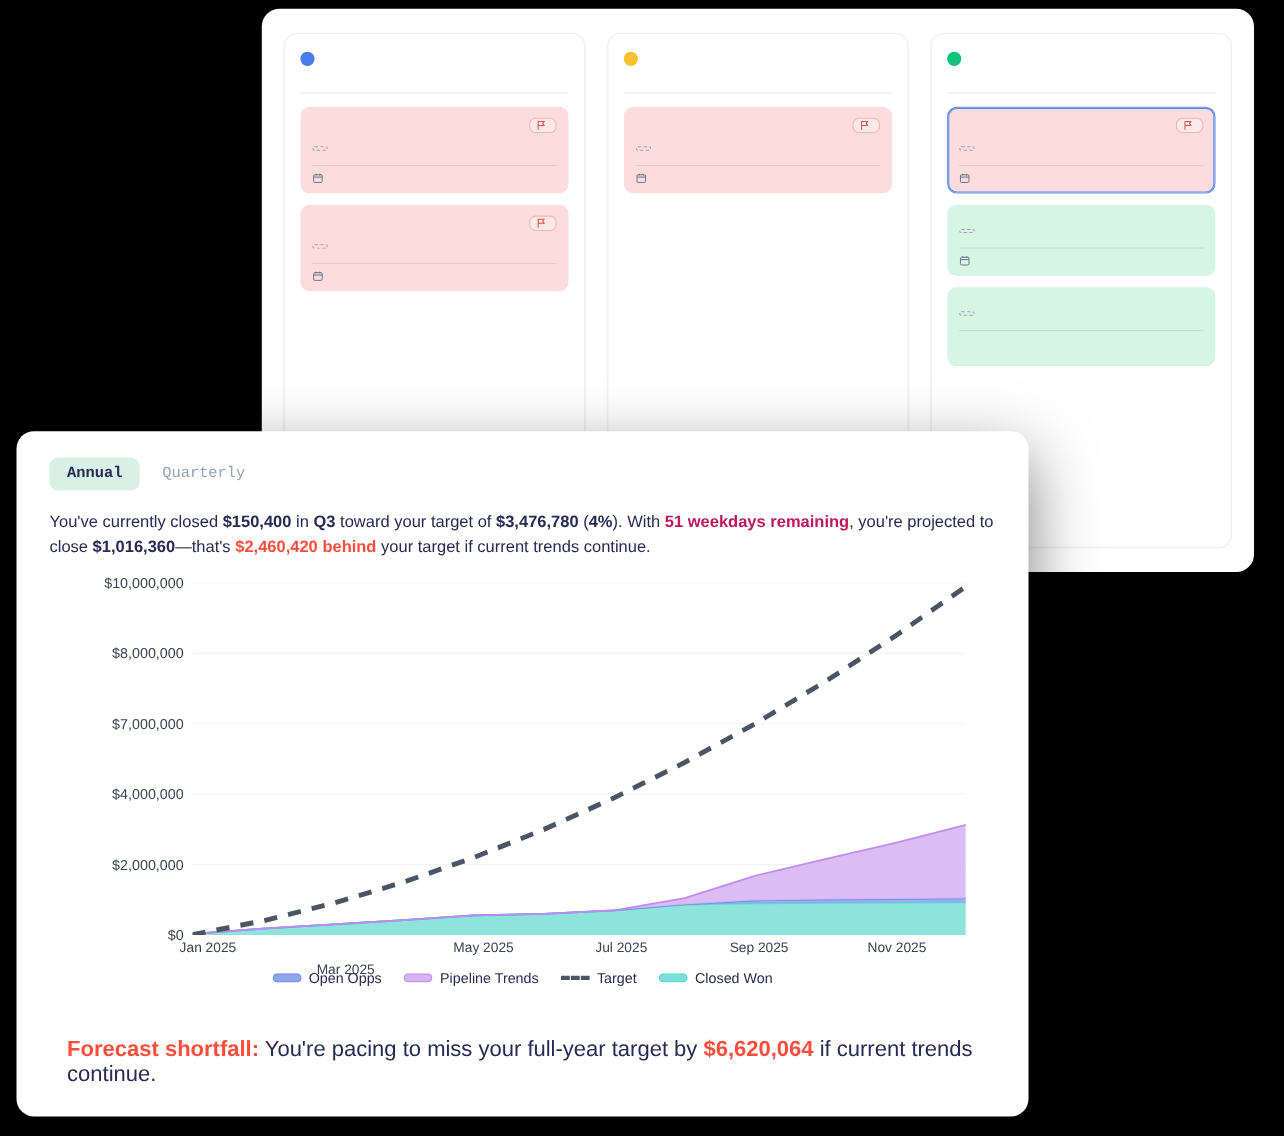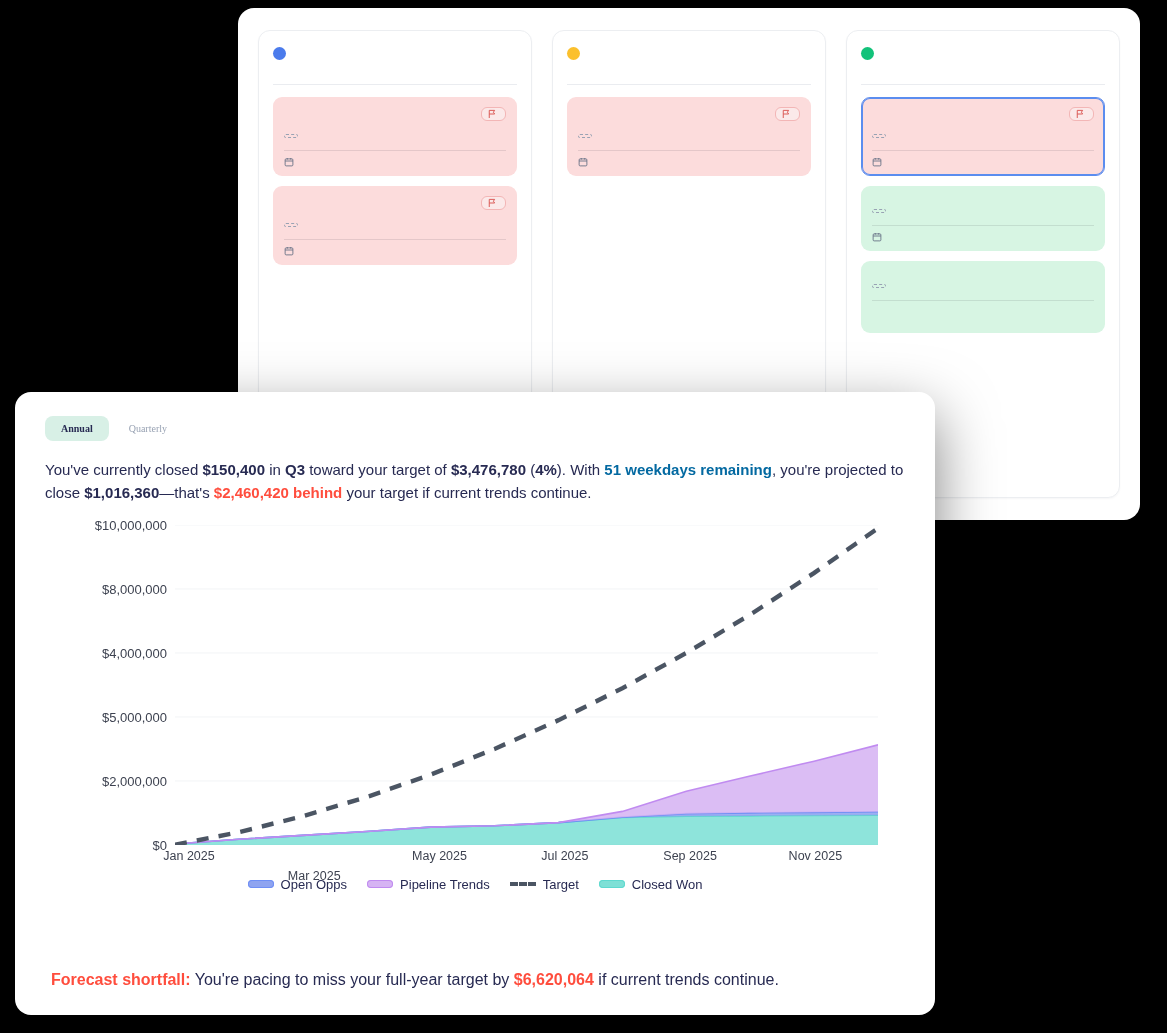--- a/index.html
+++ b/index.html
@@ -80,31 +80,31 @@
     background: #ffffff;
     border-radius: 16px;
     box-shadow: 0 22px 60px rgba(0,0,0,.5);
     padding: 24px 30px 18px 30px;
     overflow: hidden;
   }
   .fc-head { display: flex; align-items: center; justify-content: space-between; }
   .fc-title { font-size: 22px; font-weight: 700; color: #272a52; letter-spacing: -.3px; }
   .toggle { display: flex; align-items: center; gap: 4px; }
   .toggle-opt {
-    font-size: 10px; padding: 7px 16px; border-radius: 8px;
+    font-size: 14px; padding: 7px 16px; border-radius: 8px;
     color: #98a2b3; font-weight: 400; background: transparent; border: none;
-    font-family: Liberation Serif, serif; cursor: pointer; white-space: nowrap;
+    font-family: Liberation Mono, monospace; cursor: pointer; white-space: nowrap;
   }
   .toggle-opt.active { background: #d8f0e6; color: #272a52; font-weight: 700; }
 
   .fc-summary {
     margin-top: 18px; font-size: 15px; line-height: 1.52; color: #272a52; max-width: 870px;
   }
   .fc-summary b { font-weight: 700; }
-  .muted-blue { color: #0369a1; font-weight: 700; }
+  .muted-blue { color: #be185d; font-weight: 700; }
   .danger { color: #ff4d3d; font-weight: 700; }
 
   
   #chart-area { position: relative; margin-top: 20px; height: 345px; }
   .ylabel {
     position: absolute; right: 0; transform: translateY(-50%);
     font-size: 13px; color: #3d4250; white-space: nowrap;
   }
   #y-axis { position: absolute; left: 0; top: 0; width: 122px; height: 320px; }
   #plot { position: absolute; left: 130px; top: 0; right: 27px; height: 320px; }
@@ -112,21 +112,21 @@
   #x-axis { position: absolute; left: 144px; right: 27px; top: 324px; height: 24px; }
   .xlabel { position: absolute; transform: translateX(-50%); font-size: 12.5px; color: #3d4250; white-space: nowrap; }
   #legend {
     position: absolute; left: 0; right: 0; top: 352px;
     display: flex; align-items: center; justify-content: center; gap: 20px;
   }
   .leg { display: inline-flex; align-items: center; gap: 7px; font-size: 13px; color: #272a52; }
   .swatch { width: 26px; height: 8px; border-radius: 4px; display: inline-block; }
   .swatch.dashed { height: 0; border-top: 4px dashed #4b5563; border-radius: 0; width: 26px; }
 
-  .fc-footnote { position: absolute; left: 36px; bottom: 26px; font-size: 16px; color: #272a52; }
+  .fc-footnote { position: absolute; left: 46px; bottom: 26px; font-size: 20px; color: #272a52; }
   .fc-footnote .lbl { color: #ff4d3d; font-weight: 700; }
   .fc-footnote .amt { color: #ff4d3d; font-weight: 700; }
 </style>
 </head>
 <body>
 
 <div id="kanban-window">
   <div id="kanban-columns" style="display:flex;gap:20px;width:100%;">
       <div class="kcol">
         <div class="kcol-head">
@@ -276,22 +276,22 @@
   </div>
 
   <div class="fc-summary">
     <span>You've currently closed </span><b>$150,400</b><span> in </span><b>Q3</b><span> toward your target of </span><b>$3,476,780</b><span> (</span><b>4%</b><span>). With </span><span class="muted-blue">51 weekdays remaining</span><span>, you're projected to close </span><b>$1,016,360</b><span>—that's </span><span class="danger">$2,460,420 behind</span><span> your target if current trends continue.</span>
   </div>
 
   <div id="chart-area">
     <div id="y-axis">
         <div class="ylabel" style="top: 320px;">$0</div>
         <div class="ylabel" style="top: 256px;">$2,000,000</div>
-        <div class="ylabel" style="top: 192px;">$5,000,000</div>
-        <div class="ylabel" style="top: 128px;">$4,000,000</div>
+        <div class="ylabel" style="top: 192px;">$4,000,000</div>
+        <div class="ylabel" style="top: 128px;">$7,000,000</div>
         <div class="ylabel" style="top: 64px;">$8,000,000</div>
         <div class="ylabel" style="top: 0px;">$10,000,000</div>
       </div>
     <div id="plot">
         <svg viewBox="0 0 763 320" preserveAspectRatio="none">
           <line x1="0" y1="320" x2="763" y2="320" stroke="#cfd4dc" stroke-width="1"></line>
           <line x1="0" y1="256" x2="763" y2="256" stroke="#f1f3f6" stroke-width="1"></line>
           <line x1="0" y1="192" x2="763" y2="192" stroke="#f1f3f6" stroke-width="1"></line>
           <line x1="0" y1="128" x2="763" y2="128" stroke="#f1f3f6" stroke-width="1"></line>
           <line x1="0" y1="64" x2="763" y2="64" stroke="#f1f3f6" stroke-width="1"></line>

